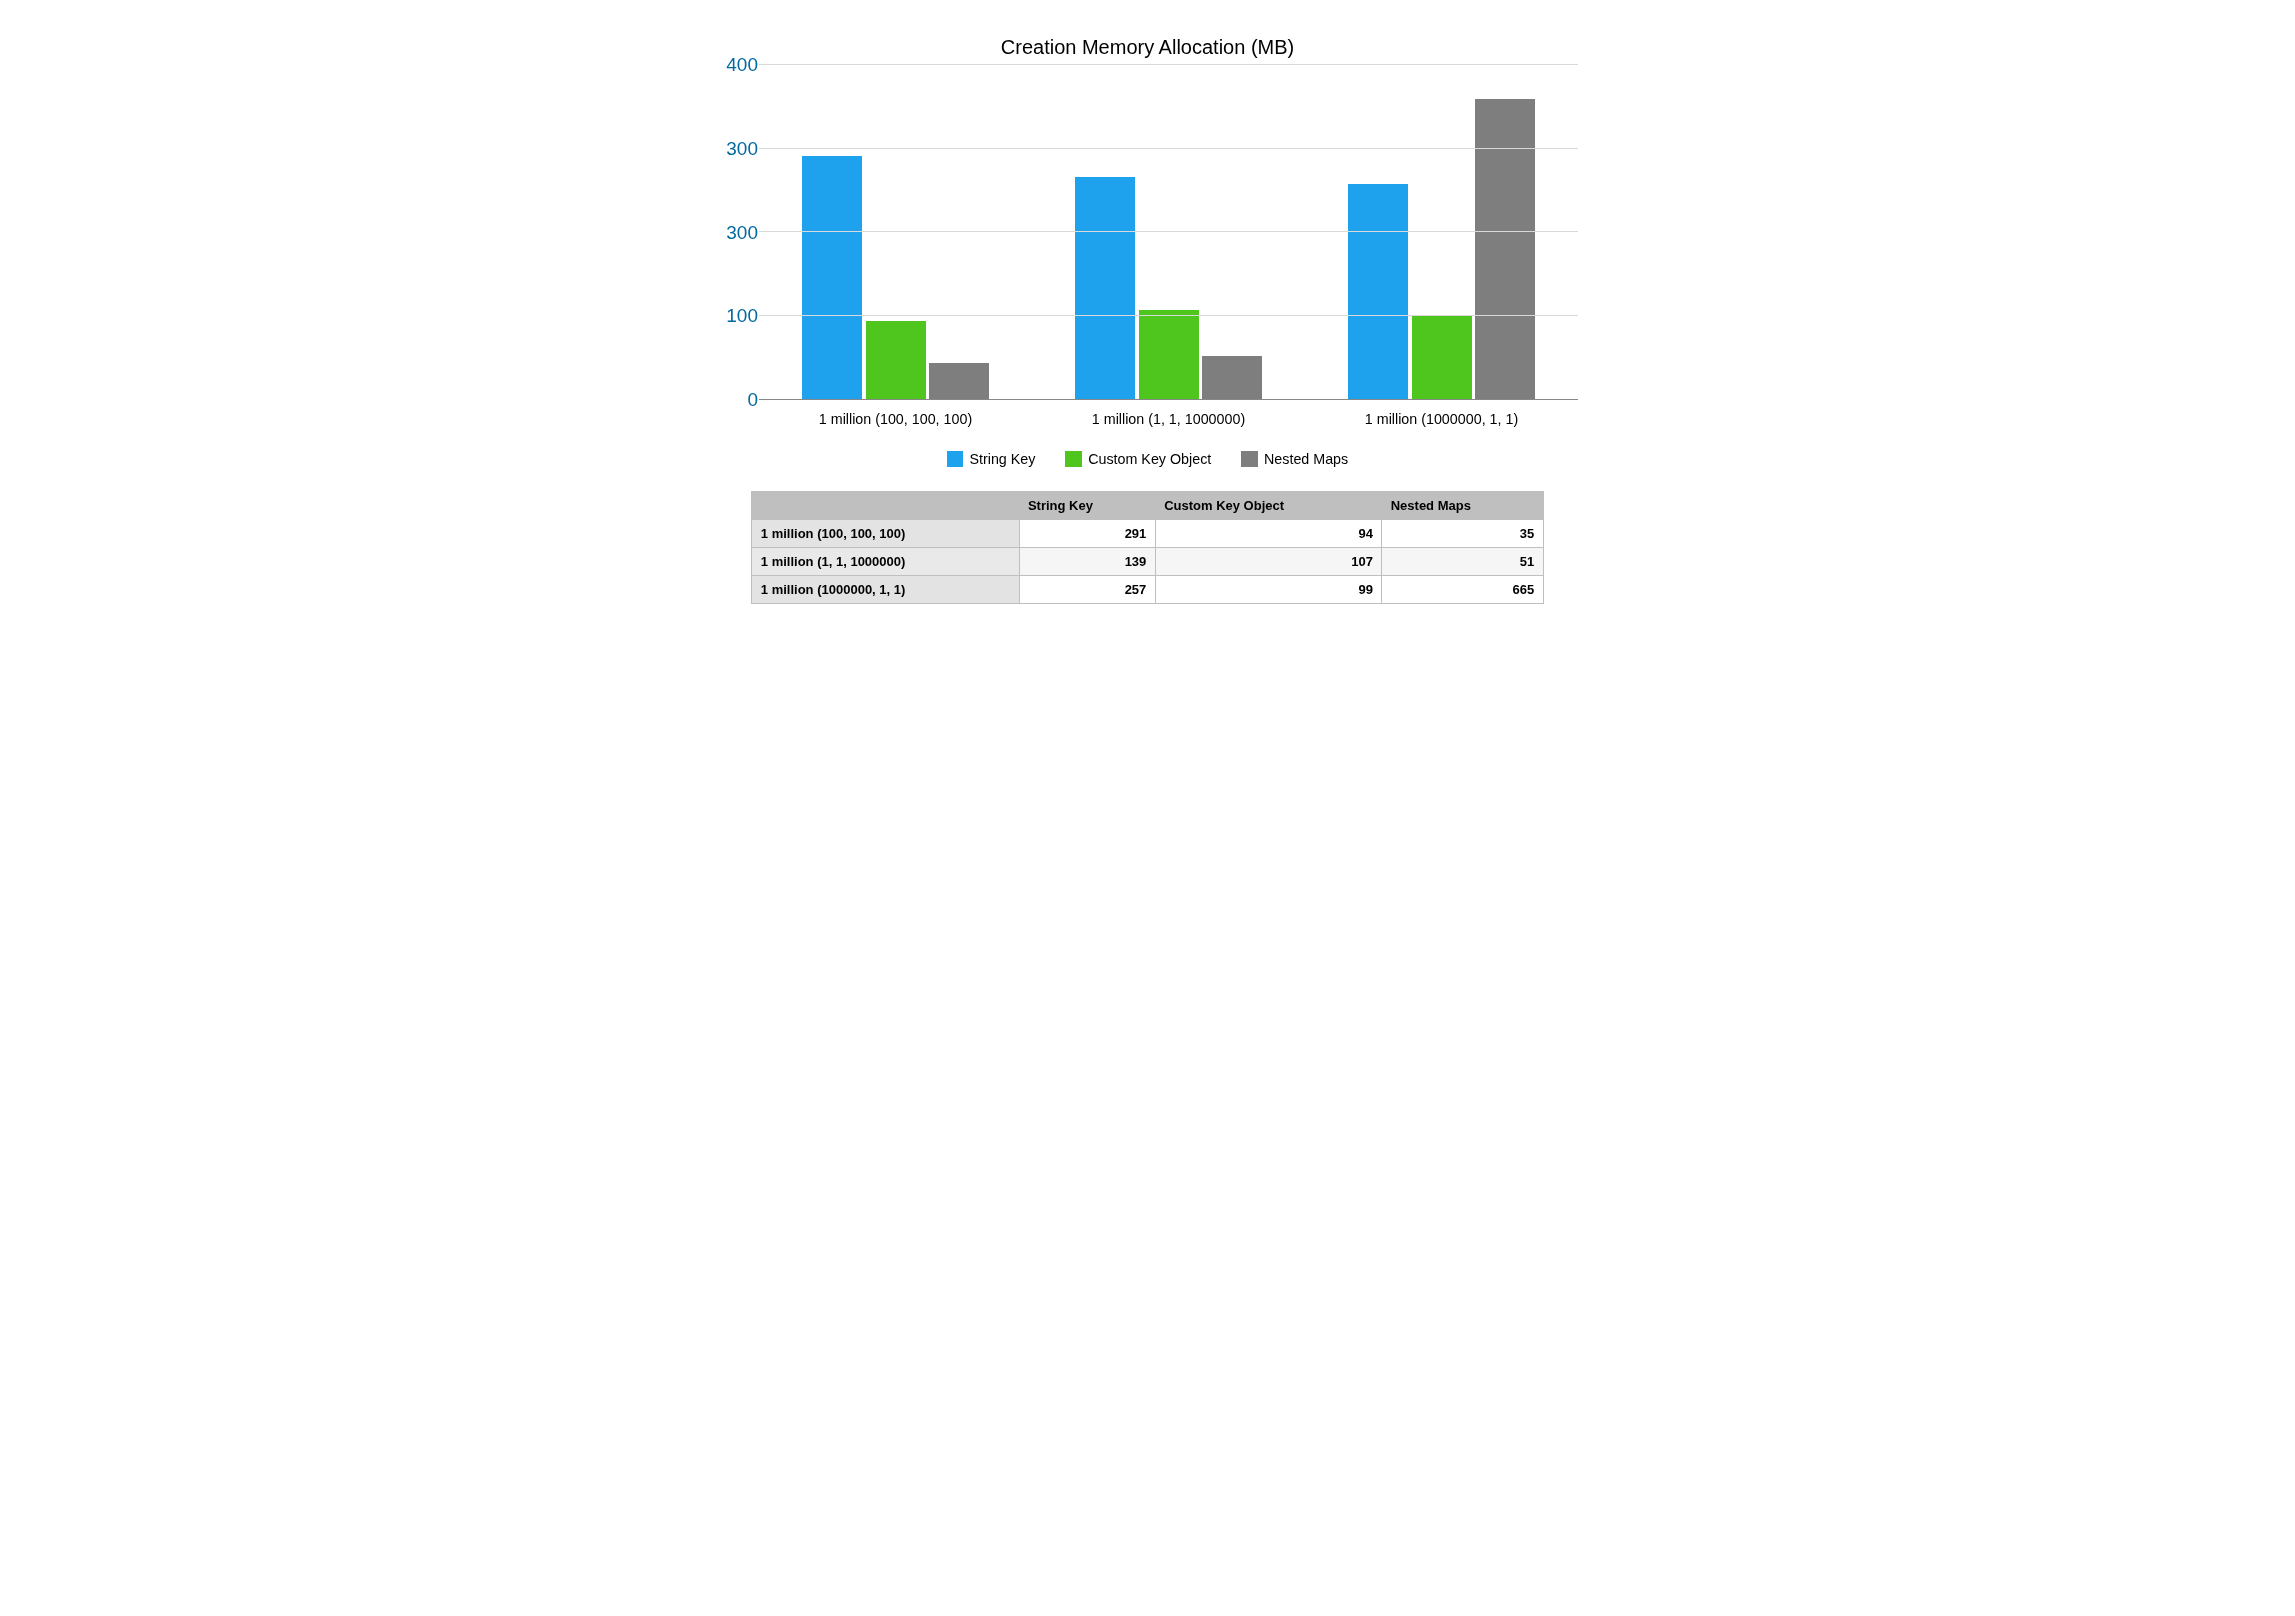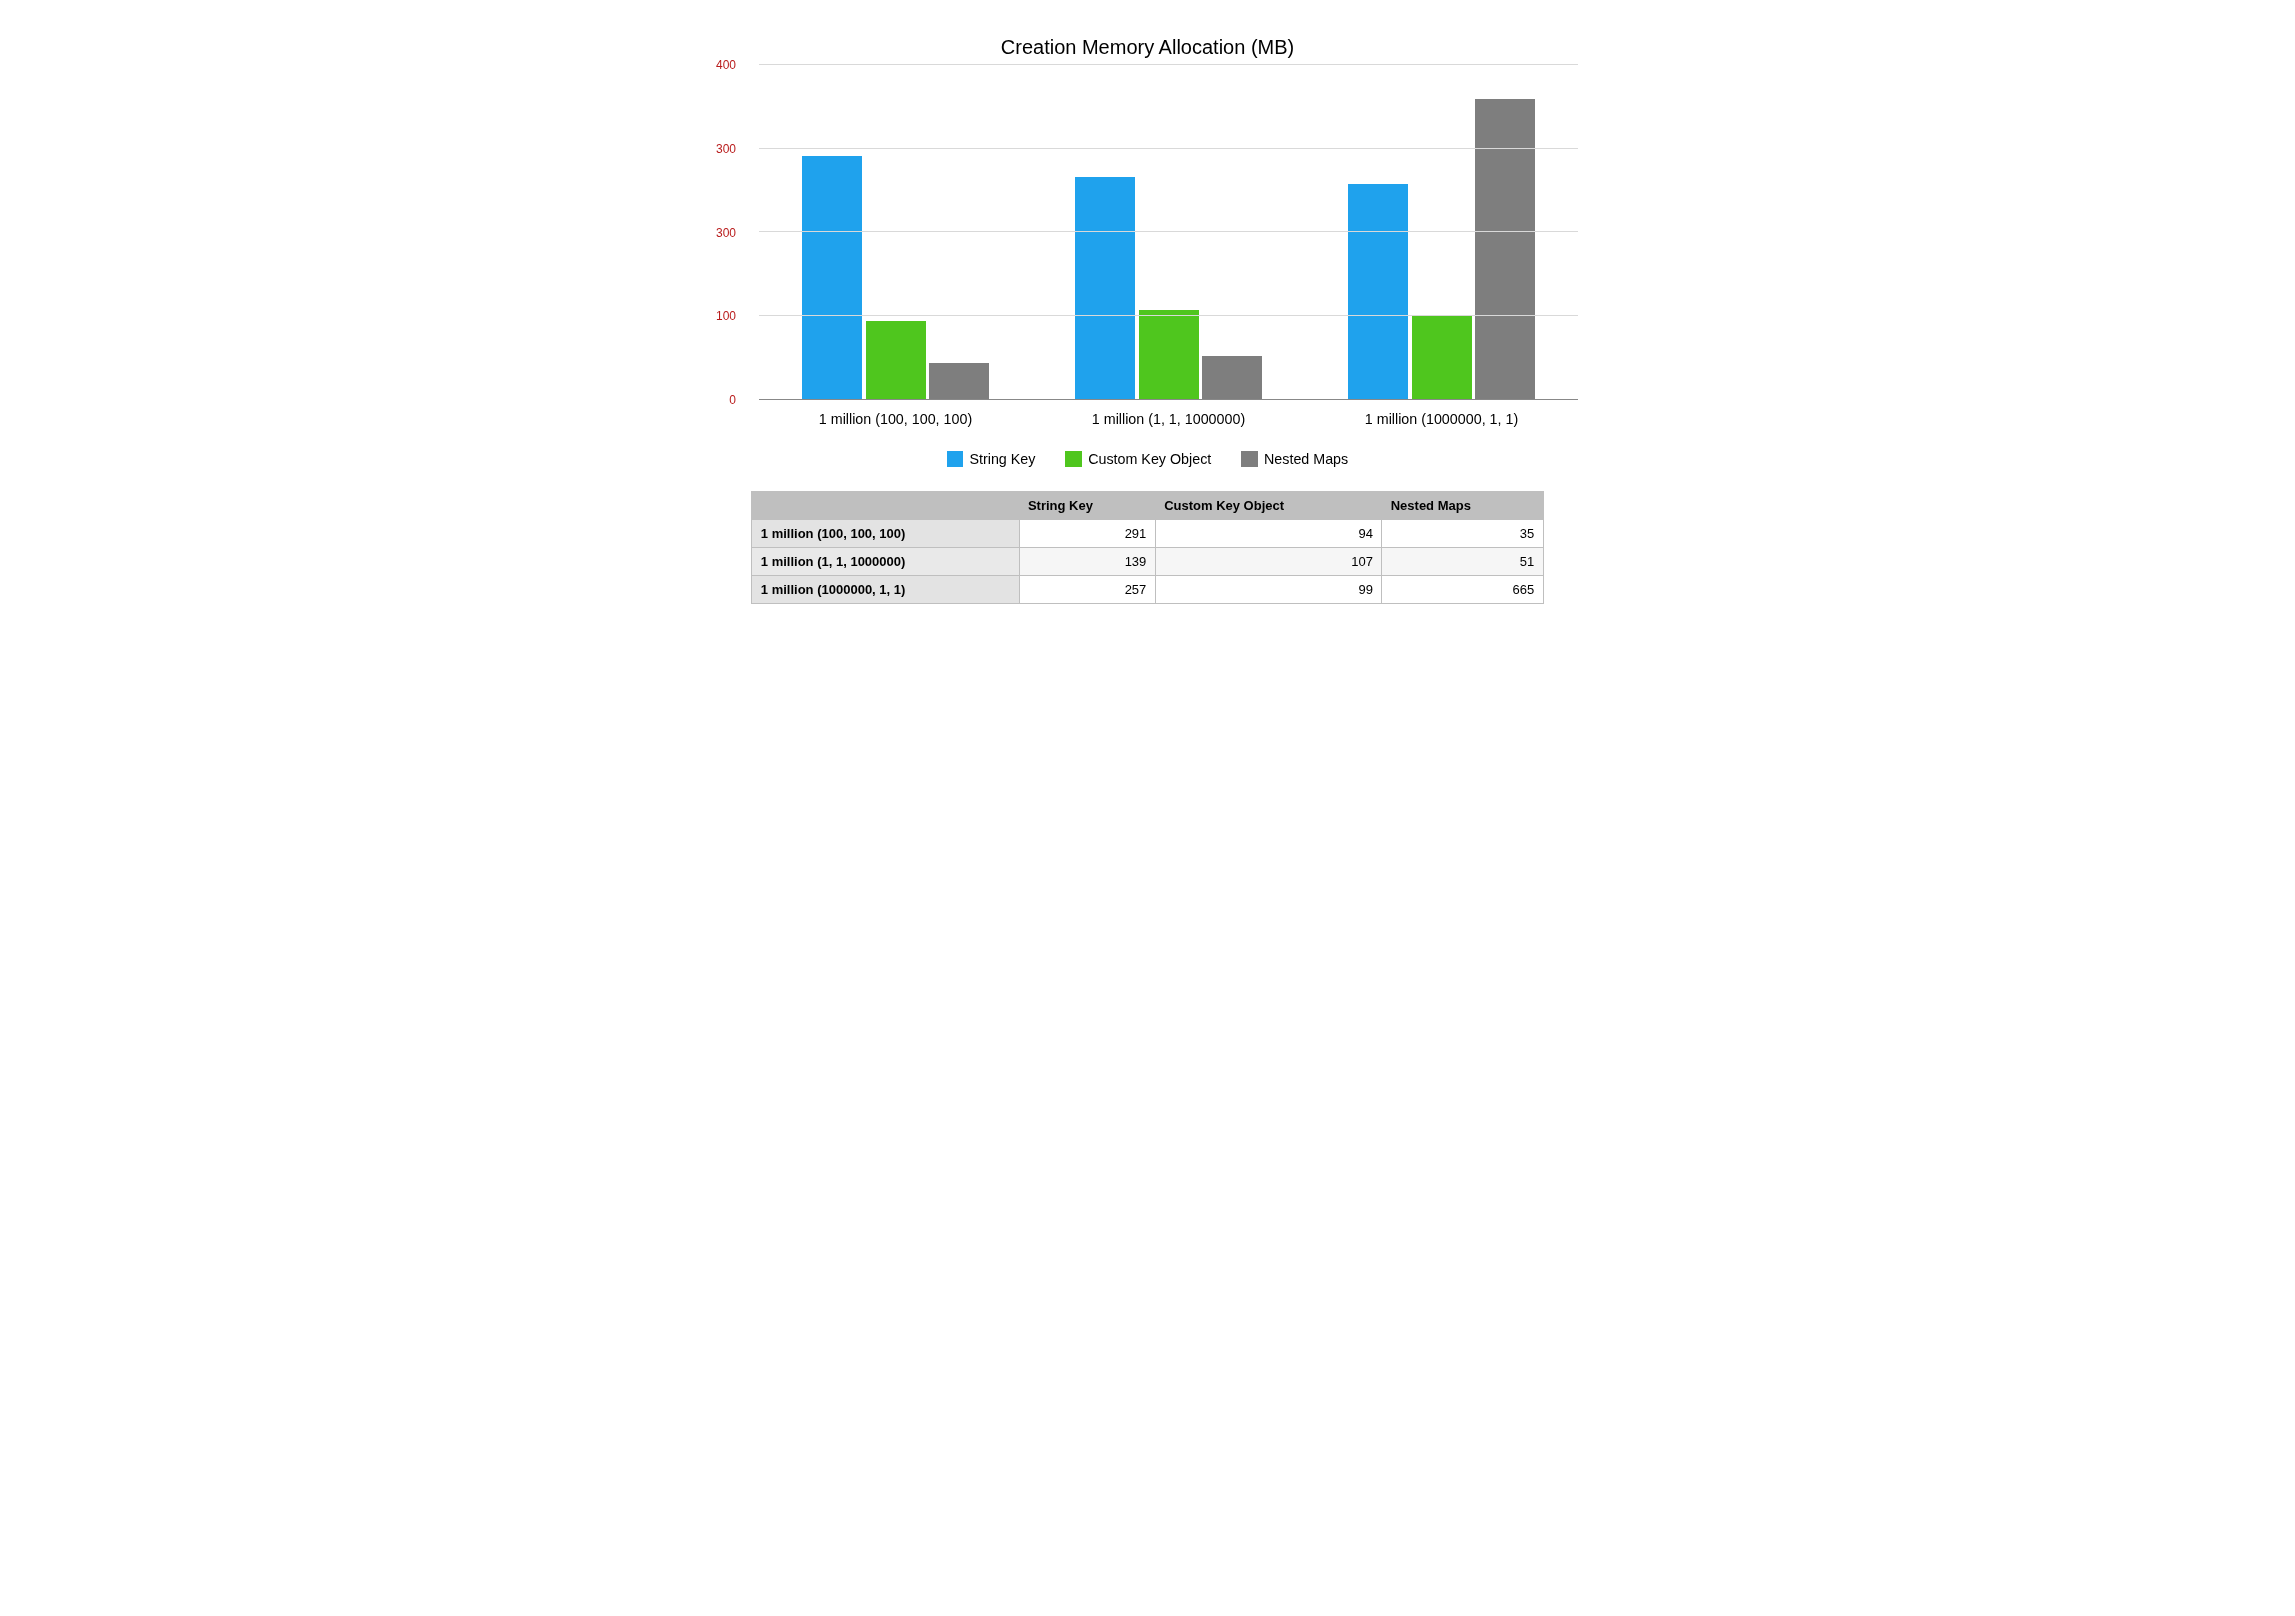--- a/index.html
+++ b/index.html
@@ -25,24 +25,24 @@
     height: 335px;
     display: flex;
   }
   .y-axis {
     position: relative;
     width: 42px;
     height: 100%;
   }
   .y-tick {
     position: absolute;
-    right: 23px;
+    right: 1px;
     transform: translateY(50%);
-    font-size: 12px;
-    color: #b91c1c;
+    font-size: 19px;
+    color: #0369a1;
   }
   .plot {
     position: relative;
     flex: 1;
     border-bottom: 1.2px solid #888;
   }
   .grid-line {
     position: absolute;
     left: 0; right: 0;
     border-top: 0.6px solid #d9d9d9;
@@ -88,20 +88,21 @@
   .swatch { width: 16.7px; height: 16.7px; }
   table.data {
     width: 92%;
     margin: 0 auto;
     border-collapse: collapse;
     font-size: 13px;
   }
   table.data th, table.data td {
     border: 0.6px solid #bfbfbf;
     padding: 6px 8.4px;
+    font-weight: bold;
   }
   table.data thead th {
     background: #bfbfbf;
     text-align: left;
     font-weight: 700;
   }
   table.data thead th:first-child { background: #bfbfbf; }
   table.data tbody th {
     background: #e3e3e3;
     text-align: left;

